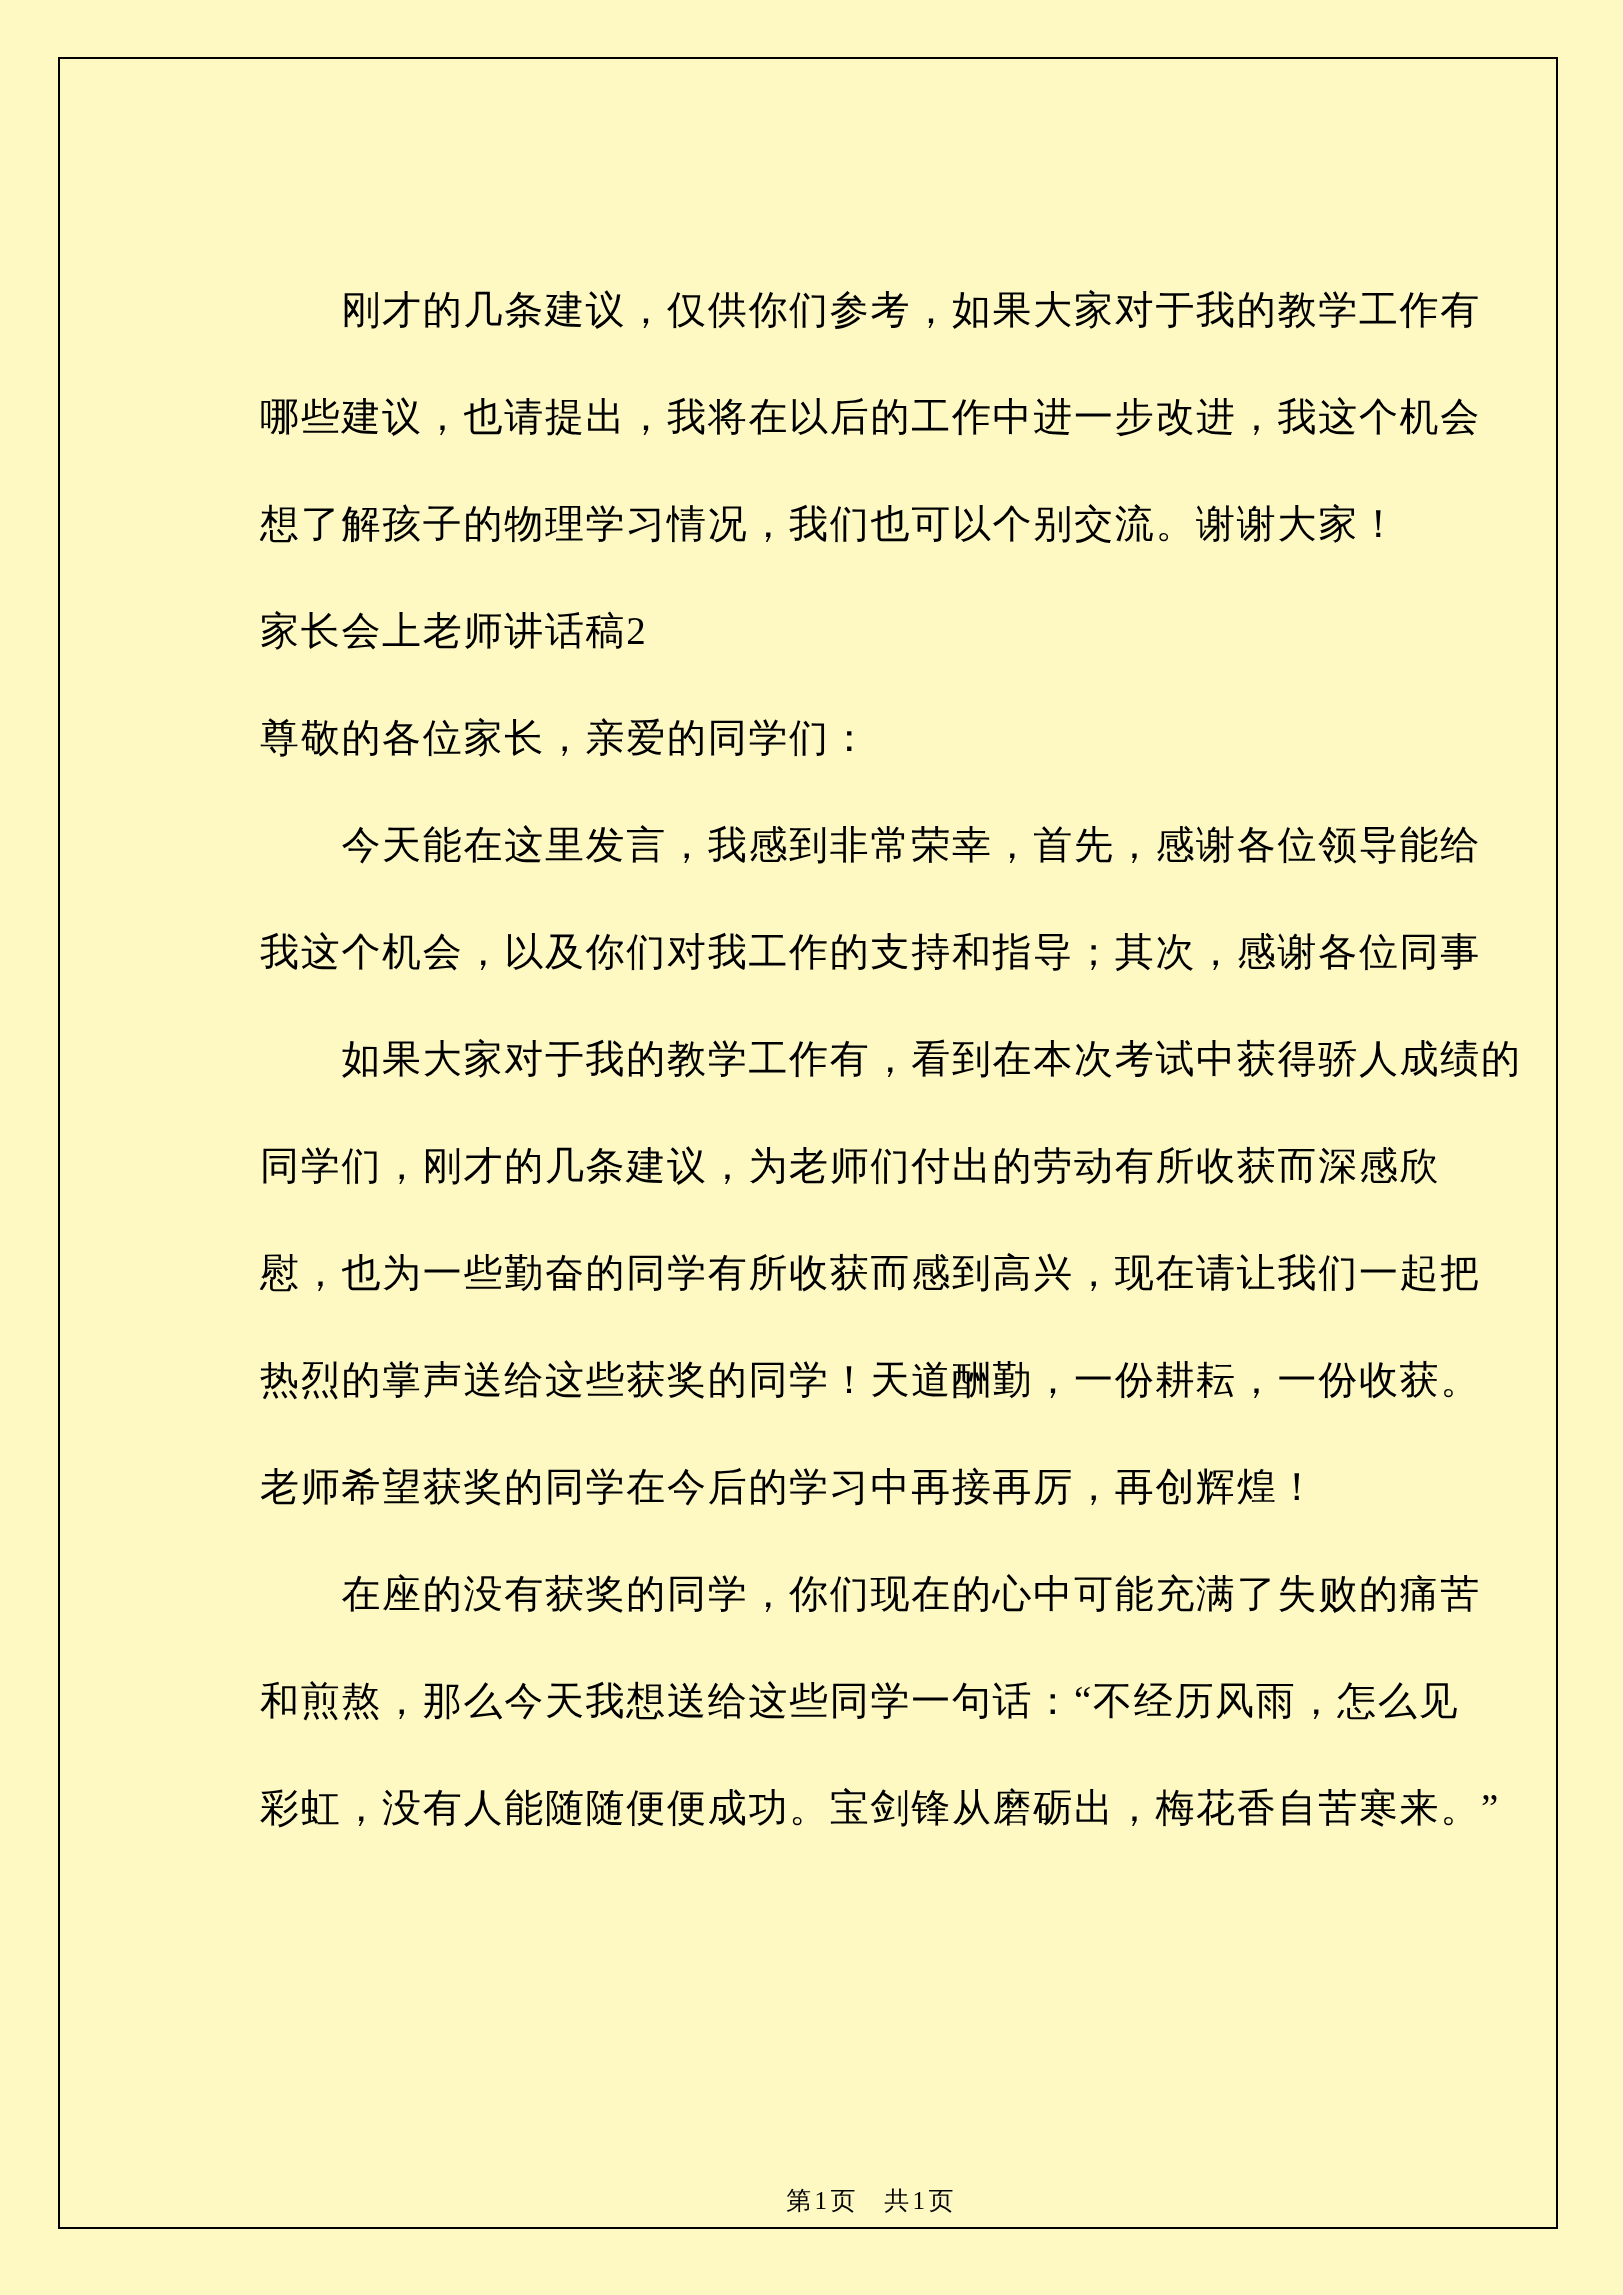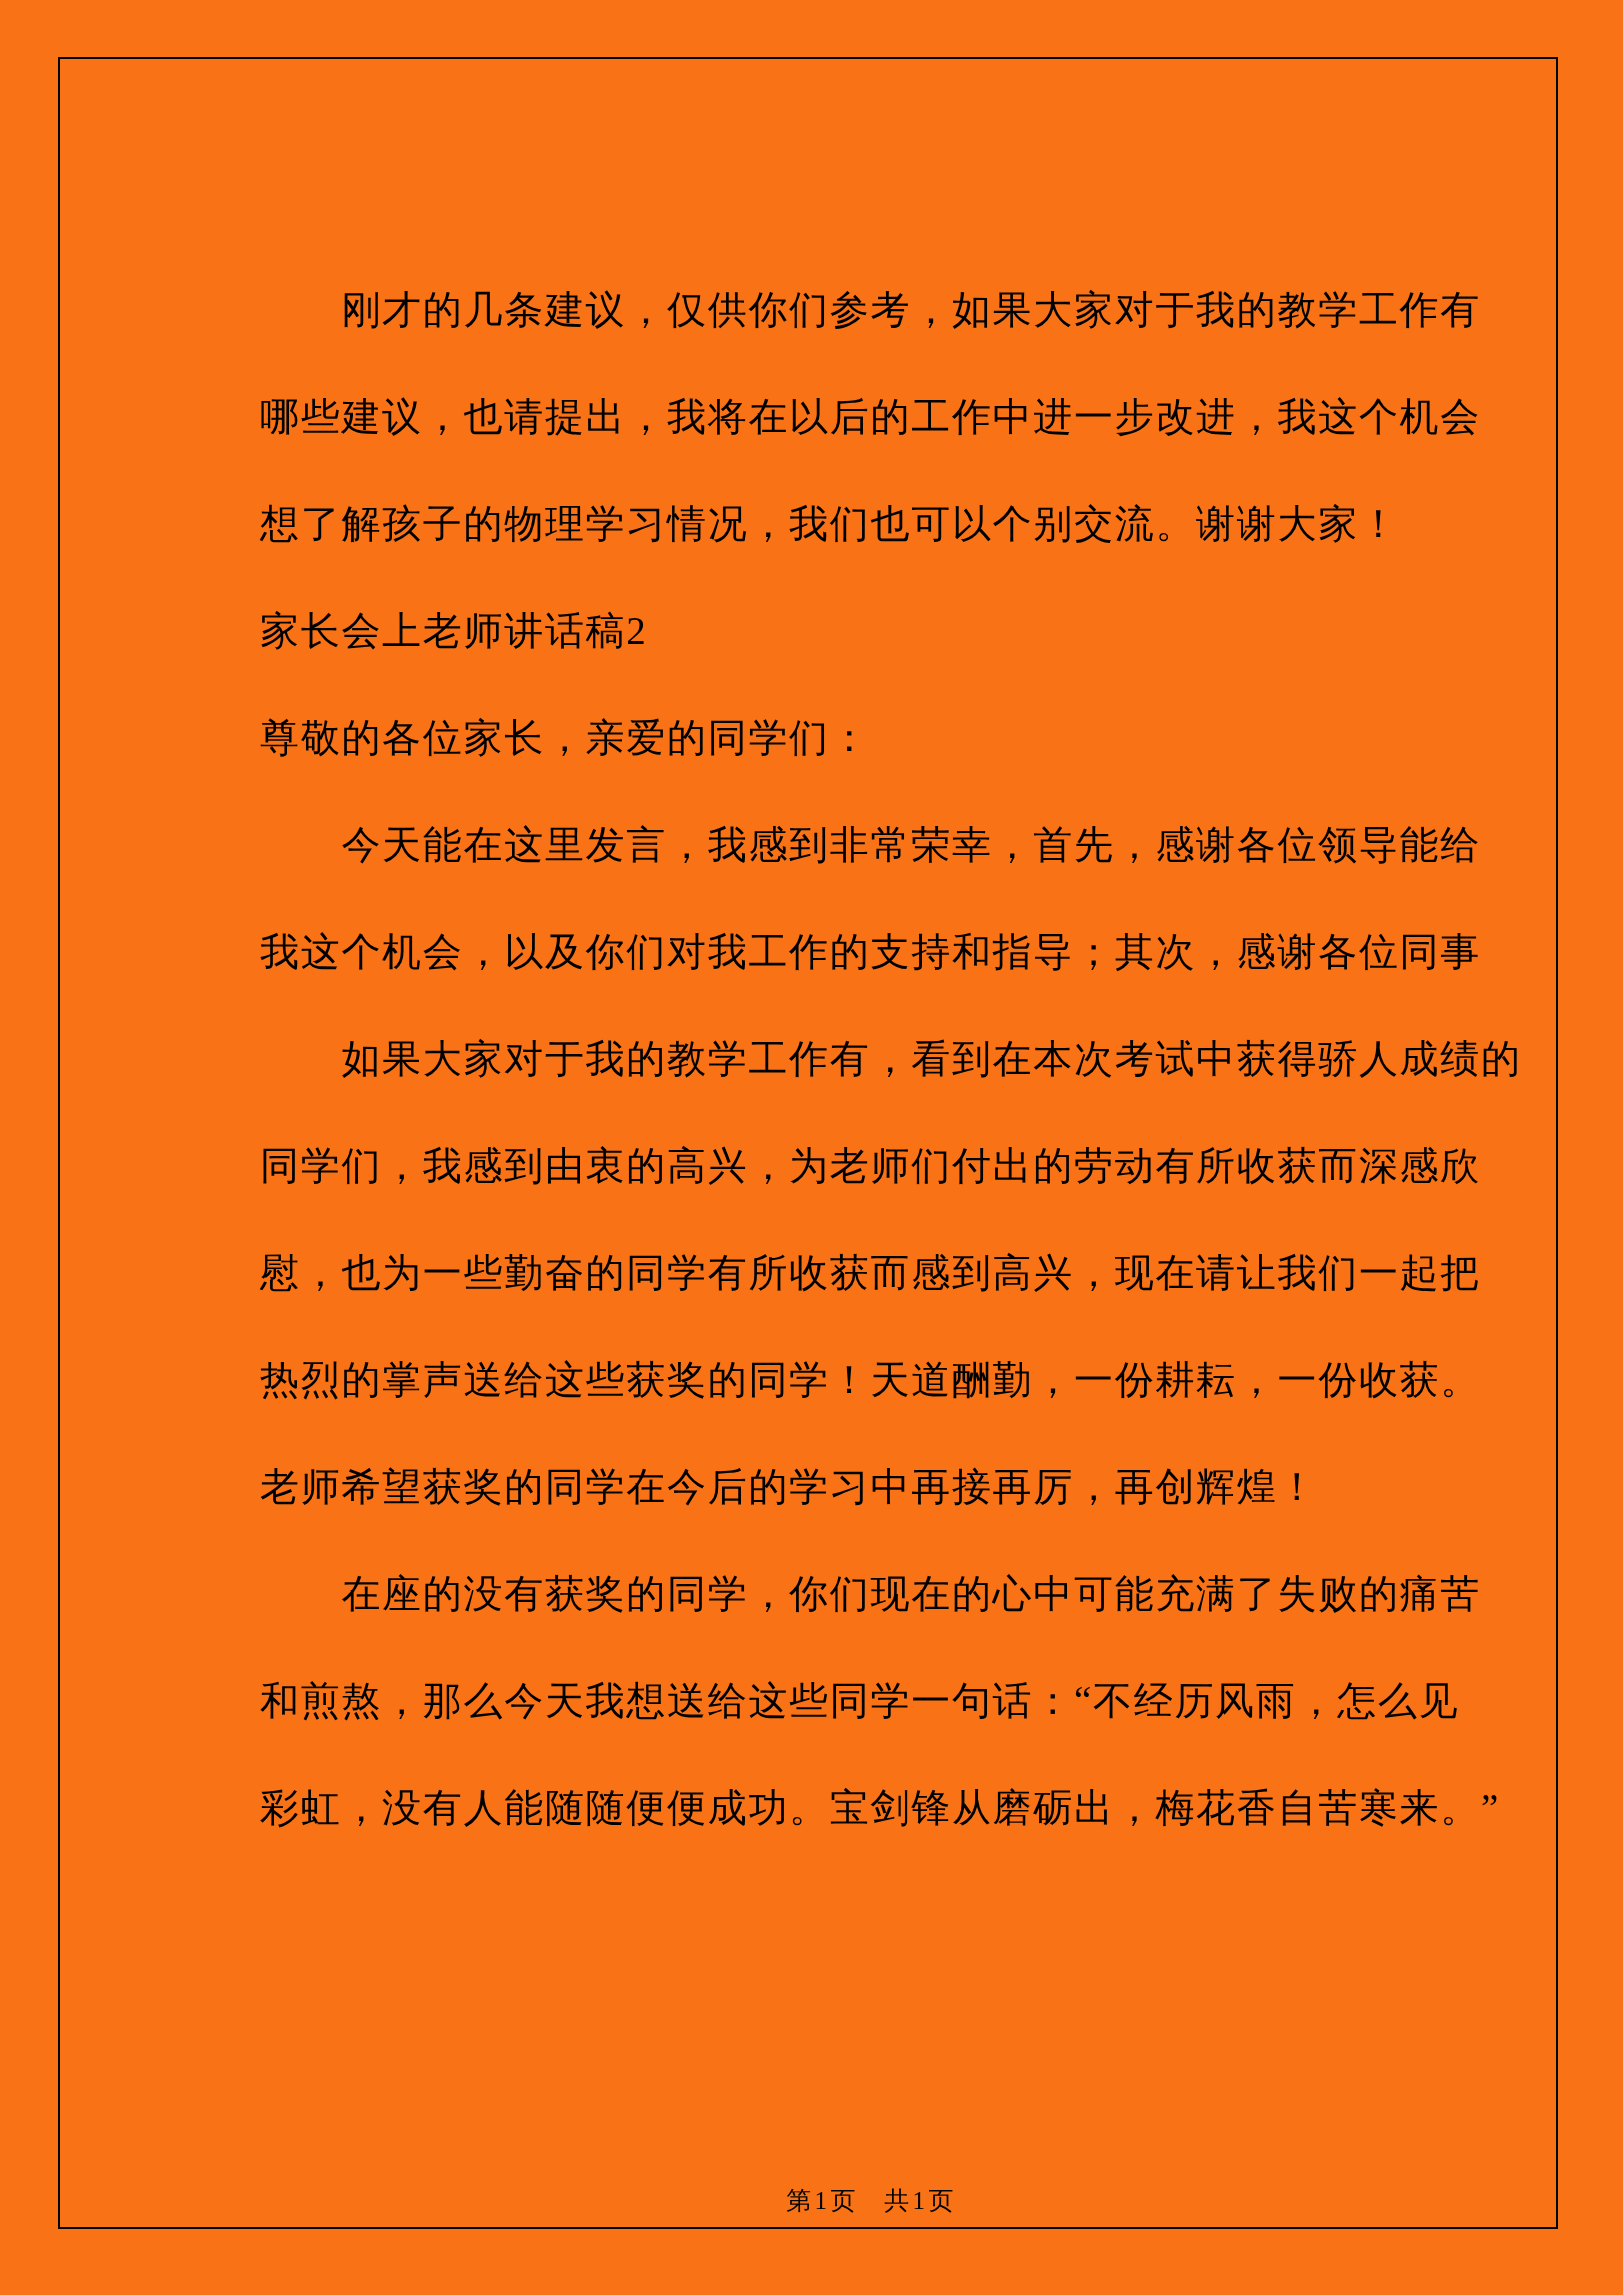--- a/index.html
+++ b/index.html
@@ -13,21 +13,21 @@
     background: #ffffff;
     color: #000000;
     font-family: "Liberation Serif", "DejaVu Serif", serif;
     overflow: hidden;
   }
   .page {
     position: absolute;
     left: 0; top: 0;
     width: 1623px;
     height: 2295px;
-    background: #f97316;
+    background: #fef9c3;
   }
   .border-frame {
     position: absolute;
     left: 58px;
     top: 57px;
     width: 1496px;
     height: 2168px;
     border: 2.2px solid #000000;
     box-sizing: content-box;
   }
@@ -65,21 +65,21 @@
   <div class="border-frame">
     <div class="text-block">
       <div class="line">　　刚才的几条建议，仅供你们参考，如果大家对于我的教学工作有</div>
       <div class="line">哪些建议，也请提出，我将在以后的工作中进一步改进，我这个机会</div>
       <div class="line">想了解孩子的物理学习情况，我们也可以个别交流。谢谢大家！</div>
       <div class="line">家长会上老师讲话稿2</div>
       <div class="line">尊敬的各位家长，亲爱的同学们：</div>
       <div class="line">　　今天能在这里发言，我感到非常荣幸，首先，感谢各位领导能给</div>
       <div class="line">我这个机会，以及你们对我工作的支持和指导；其次，感谢各位同事</div>
       <div class="line">　　如果大家对于我的教学工作有，看到在本次考试中获得骄人成绩的</div>
-      <div class="line">同学们，我感到由衷的高兴，为老师们付出的劳动有所收获而深感欣</div>
+      <div class="line">同学们，刚才的几条建议，为老师们付出的劳动有所收获而深感欣</div>
       <div class="line">慰，也为一些勤奋的同学有所收获而感到高兴，现在请让我们一起把</div>
       <div class="line">热烈的掌声送给这些获奖的同学！天道酬勤，一份耕耘，一份收获。</div>
       <div class="line">老师希望获奖的同学在今后的学习中再接再厉，再创辉煌！</div>
       <div class="line">　　在座的没有获奖的同学，你们现在的心中可能充满了失败的痛苦</div>
       <div class="line">和煎熬，那么今天我想送给这些同学一句话：“不经历风雨，怎么见</div>
       <div class="line">彩虹，没有人能随随便便成功。宝剑锋从磨砺出，梅花香自苦寒来。”</div>
     </div>
     <div class="footer">第1页 共1页</div>
   </div>
 </div>

